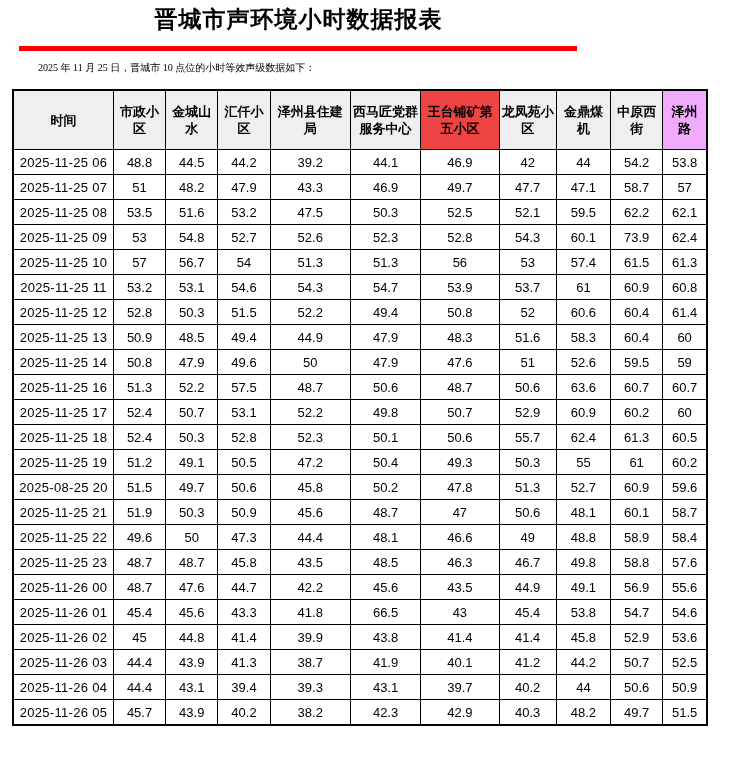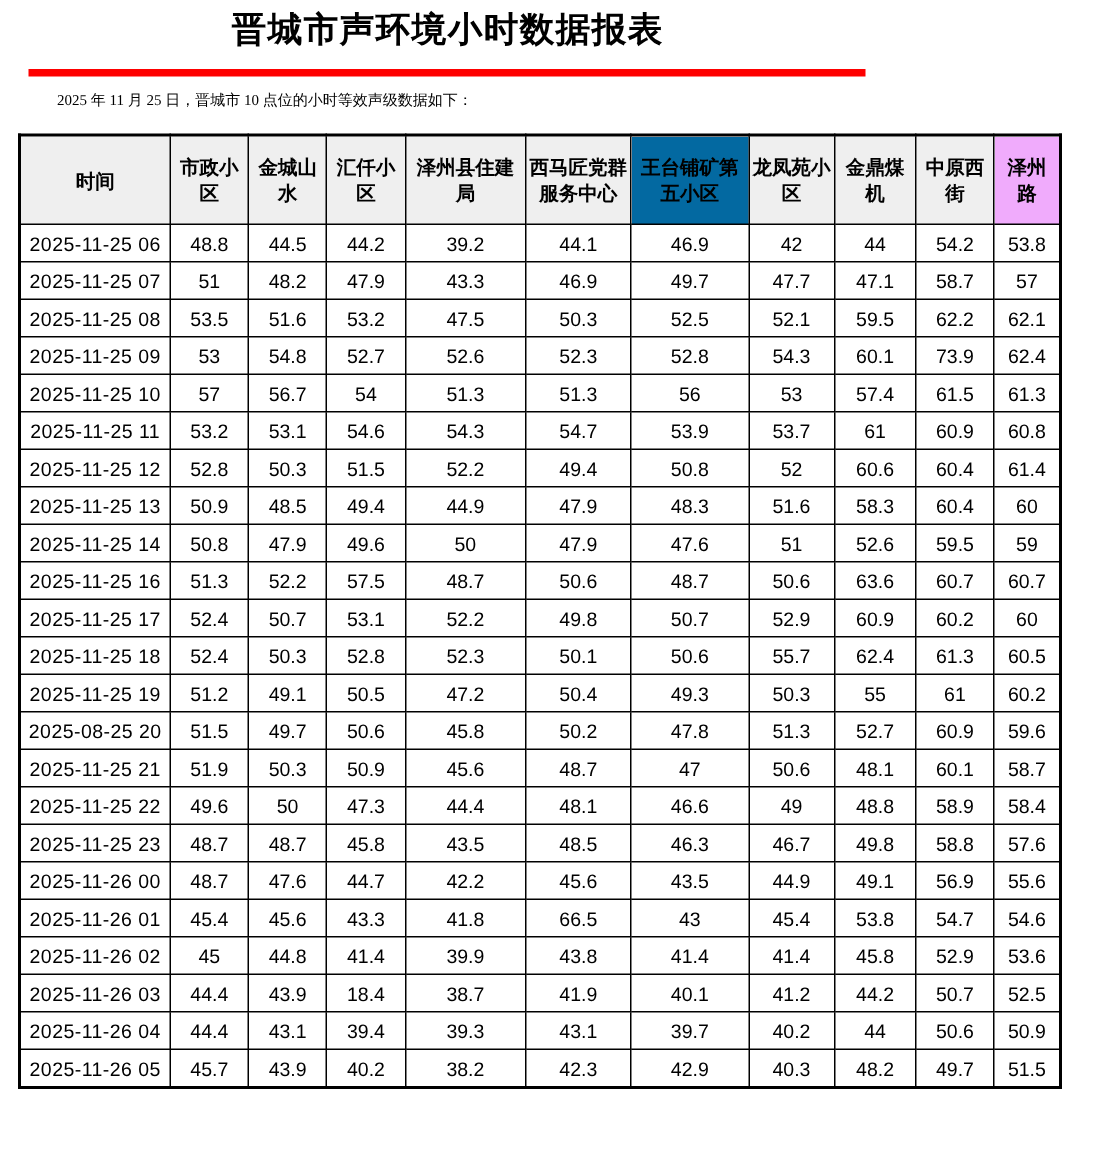--- a/index.html
+++ b/index.html
@@ -89,21 +89,21 @@
         <col style="width:44px">
       </colgroup>
       <thead>
         <tr>
             <th style="background: rgb(239, 239, 239);">时间</th>
             <th style="background: rgb(239, 239, 239);">市政小区</th>
             <th style="background: rgb(239, 239, 239);">金城山水</th>
             <th style="background: rgb(239, 239, 239);">汇仟小区</th>
             <th style="background: rgb(239, 239, 239);">泽州县住建局</th>
             <th style="background: rgb(239, 239, 239);">西马匠党群服务中心</th>
-            <th style="background: #0369a1;">王台铺矿第五小区</th>
+            <th style="background: #ef4444;">王台铺矿第五小区</th>
             <th style="background: rgb(239, 239, 239);">龙凤苑小区</th>
             <th style="background: rgb(239, 239, 239);">金鼎煤机</th>
             <th style="background: rgb(239, 239, 239);">中原西街</th>
             <th style="background: #f0abfc;">泽州路</th>
           </tr>
       </thead>
       <tbody>
           <tr>
             <td class="time-cell">2025-11-25 06</td>
             <td>48.8</td>
@@ -361,21 +361,21 @@
             <td>41.4</td>
             <td>41.4</td>
             <td>45.8</td>
             <td>52.9</td>
             <td>53.6</td>
           </tr>
           <tr>
             <td class="time-cell">2025-11-26 03</td>
             <td>44.4</td>
             <td>43.9</td>
-            <td>18.4</td>
+            <td>41.3</td>
             <td>38.7</td>
             <td>41.9</td>
             <td>40.1</td>
             <td>41.2</td>
             <td>44.2</td>
             <td>50.7</td>
             <td>52.5</td>
           </tr>
           <tr>
             <td class="time-cell">2025-11-26 04</td>

